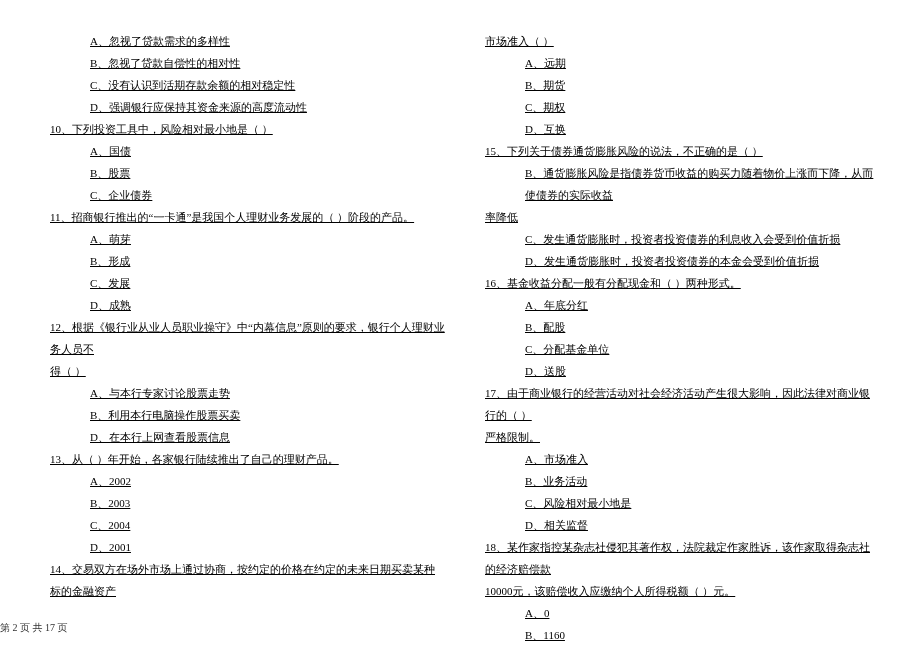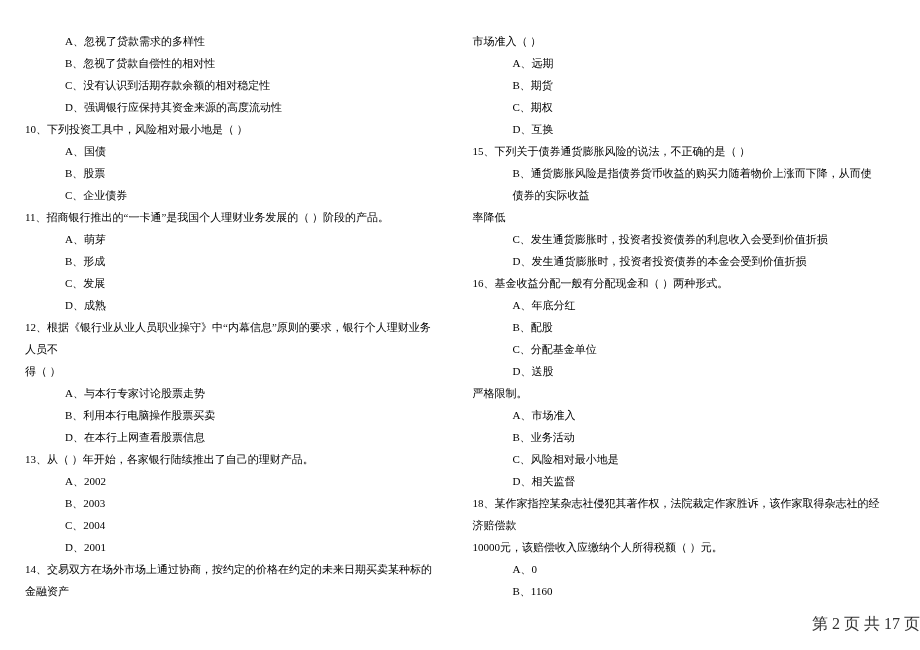--- a/index.html
+++ b/index.html
@@ -14,21 +14,22 @@
       font-family: "SimSun", "宋体", serif;
       font-size: 11px;
       color: #000000;
       position: relative;
       overflow: hidden;
     }
     .page-container {
       display: flex;
       width: 100%;
       height: 100%;
-      padding: 30px 40px 30px 25px;
+      padding: 30px 40px 30px 50px;
+      text-decoration: underline;
     }
     .column {
       flex: 1;
       display: flex;
       flex-direction: column;
     }
     .col-left {
       padding-right: 20px;
     }
     .col-right {
@@ -39,22 +40,22 @@
       line-height: 2.0;
     }
     .indent-0 {
       padding-left: 0px;
       line-height: 2.0;
     }
     .footer {
       position: absolute;
       bottom: 15px;
       width: 100%;
-      text-align: right;
-      font-size: 16px;
+      text-align: left;
+      font-size: 10px;
       color: #333;
     }
   </style>
 </head>
 <body>
 
 <div class="page-container">
 
   <div class="column col-left">
     <div class="indent-1">A、忽视了贷款需求的多样性</div>
@@ -100,20 +101,21 @@
     <div class="indent-0">率降低</div>
     <div class="indent-1">C、发生通货膨胀时，投资者投资债券的利息收入会受到价值折损</div>
     <div class="indent-1">D、发生通货膨胀时，投资者投资债券的本金会受到价值折损</div>
 
     <div class="indent-0">16、基金收益分配一般有分配现金和（    ）两种形式。</div>
     <div class="indent-1">A、年底分红</div>
     <div class="indent-1">B、配股</div>
     <div class="indent-1">C、分配基金单位</div>
     <div class="indent-1">D、送股</div>
 
+    <div class="indent-0">17、由于商业银行的经营活动对社会经济活动产生很大影响，因此法律对商业银行的（    ）</div>
     <div class="indent-0">严格限制。</div>
     <div class="indent-1">A、市场准入</div>
     <div class="indent-1">B、业务活动</div>
     <div class="indent-1">C、风险相对最小地是</div>
     <div class="indent-1">D、相关监督</div>
 
     <div class="indent-0">18、某作家指控某杂志社侵犯其著作权，法院裁定作家胜诉，该作家取得杂志社的经济赔偿款</div>
     <div class="indent-0">10000元，该赔偿收入应缴纳个人所得税额（    ）元。</div>
     <div class="indent-1">A、0</div>
     <div class="indent-1">B、1160</div>

